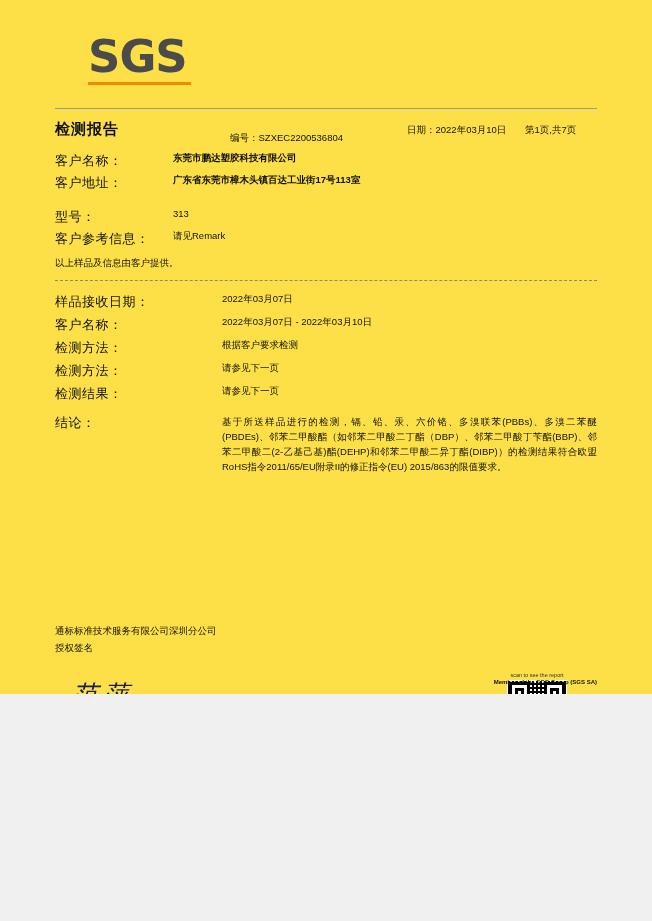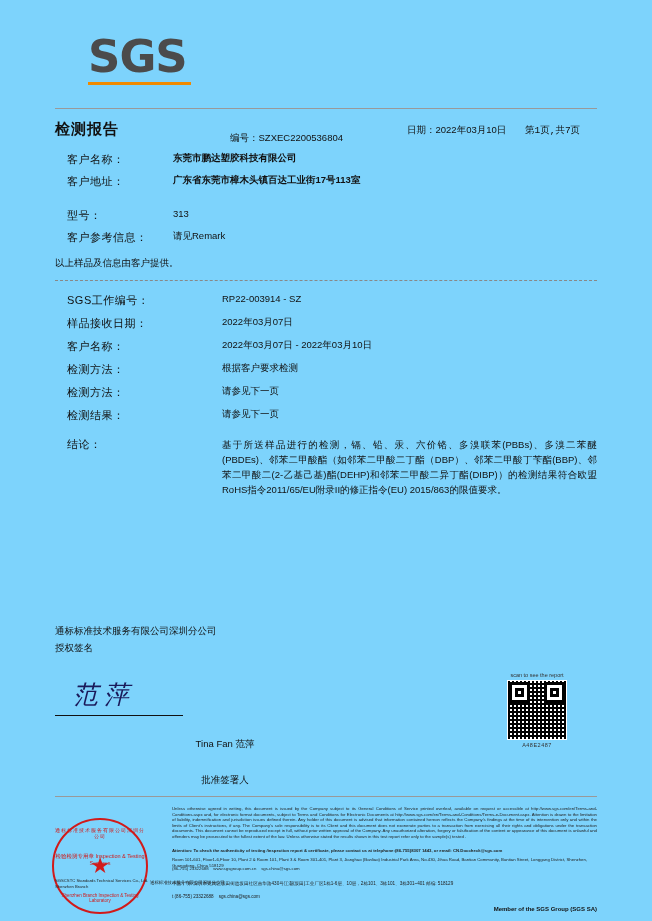--- a/index.html
+++ b/index.html
@@ -6,22 +6,22 @@
     margin: 0;
     padding: 0;
     background: #f0f0f0;
   }
   body {
     font-family: "Liberation Sans", sans-serif;
   }
   .page {
     position: relative;
     width: 652px;
-    height: 921px;
-    background: #7dd3fc;
+    height: 694px;
+    background: #fde047;
     overflow: hidden;
   }
   
   .logo-wrap {
     position: absolute;
     left: 88px;
     top: 34px;
   }
   .logo-text {
     font-family: "DejaVu Sans", sans-serif;
@@ -75,39 +75,38 @@
     top: 4px;
     font-size: 9.5px;
     color: #111;
   }
   .hdr-page {
     position: absolute;
     left: 470px;
     top: 4px;
     font-size: 9.5px;
     color: #111;
-    font-family: Liberation Mono, monospace;
   }
   
   .fields {
     position: absolute;
     left: 55px;
     top: 152px;
     width: 542px;
   }
   .frow {
     position: relative;
     min-height: 19px;
     margin-bottom: 3px;
   }
   .flabel {
     position: absolute;
-    left: 12px;
+    left: 0;
     top: 0;
-    font-size: 11px;
+    font-size: 13px;
     color: #111;
     letter-spacing: .5px;
   }
   .fvalue {
     position: absolute;
     left: 118px;
     top: 0;
     font-size: 9.5px;
     color: #111;
     font-weight: bold;
@@ -359,24 +358,20 @@
     <div class="frow">
       <div class="flabel">客户参考信息：</div>
       <div class="fvalue normal">请见Remark</div>
     </div>
 
     <div class="note-line">以上样品及信息由客户提供。</div>
 
     <div class="dash-rule"></div>
 
     <div class="frow2">
-      <div class="flabel">SGS工作编号：</div>
-      <div class="fvalue2">RP22-003914 - SZ</div>
-    </div>
-    <div class="frow2">
       <div class="flabel">样品接收日期：</div>
       <div class="fvalue2">2022年03月07日</div>
     </div>
     <div class="frow2">
       <div class="flabel">客户名称：</div>
       <div class="fvalue2">2022年03月07日 - 2022年03月10日</div>
     </div>
     <div class="frow2">
       <div class="flabel">检测方法：</div>
       <div class="fvalue2">根据客户要求检测</div>

